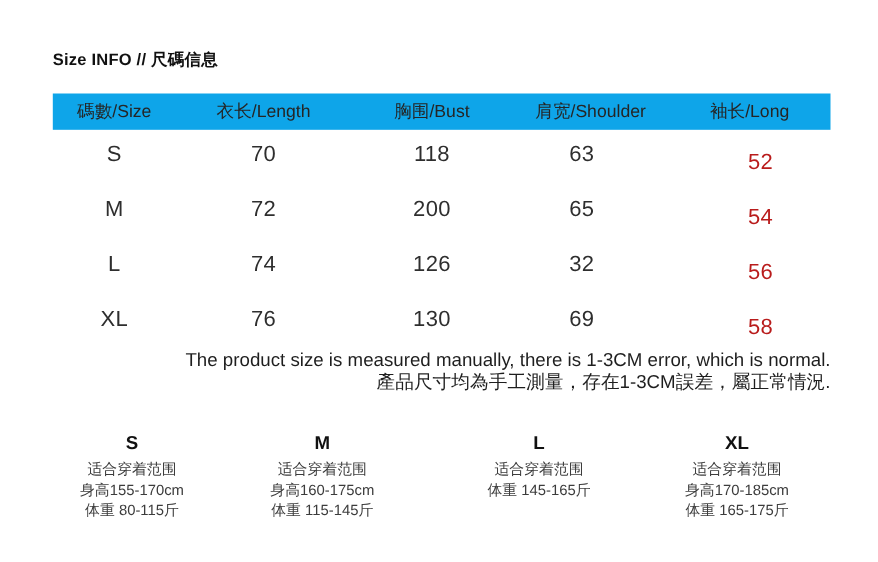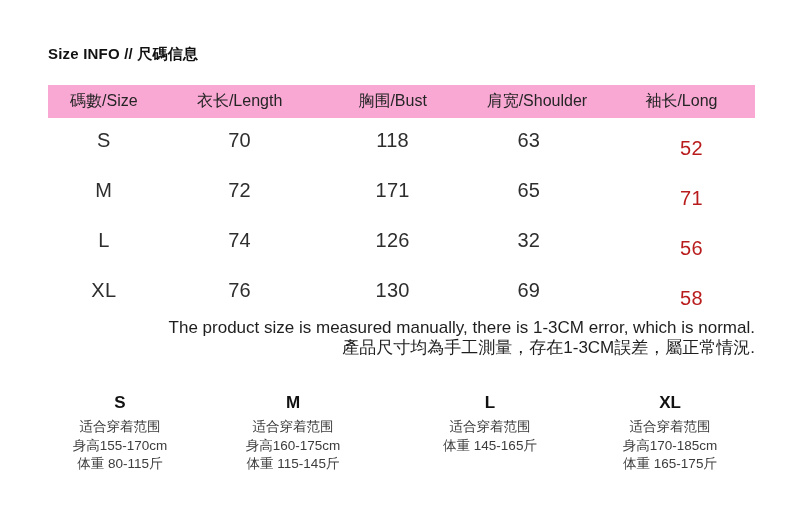--- a/index.html
+++ b/index.html
@@ -32,21 +32,21 @@
   .size-table {
     position: absolute;
     left: 48px;
     top: 85px;
     width: 707px;
   }
   .size-table .hdr-row {
     display: flex;
     align-items: center;
     height: 33px;
-    background: #f9a8d4;
+    background: #0ea5e9;
   }
   .size-table .hdr-cell {
     font-size: 16px;
     color: #252525;
     text-align: center;
   }
   .size-table .body-rows {
     margin-top: -3px;
   }
   .size-table .data-row {
@@ -124,23 +124,23 @@
       <div class="data-row">
         <div class="cell c1">S</div>
         <div class="cell c2">70</div>
         <div class="cell c3">118</div>
         <div class="cell c4">63</div>
         <div class="cell c5">52</div>
       </div>
       <div class="data-row">
         <div class="cell c1">M</div>
         <div class="cell c2">72</div>
-        <div class="cell c3">171</div>
+        <div class="cell c3">200</div>
         <div class="cell c4">65</div>
-        <div class="cell c5">71</div>
+        <div class="cell c5">54</div>
       </div>
       <div class="data-row">
         <div class="cell c1">L</div>
         <div class="cell c2">74</div>
         <div class="cell c3">126</div>
         <div class="cell c4">32</div>
         <div class="cell c5">56</div>
       </div>
       <div class="data-row">
         <div class="cell c1">XL</div>

